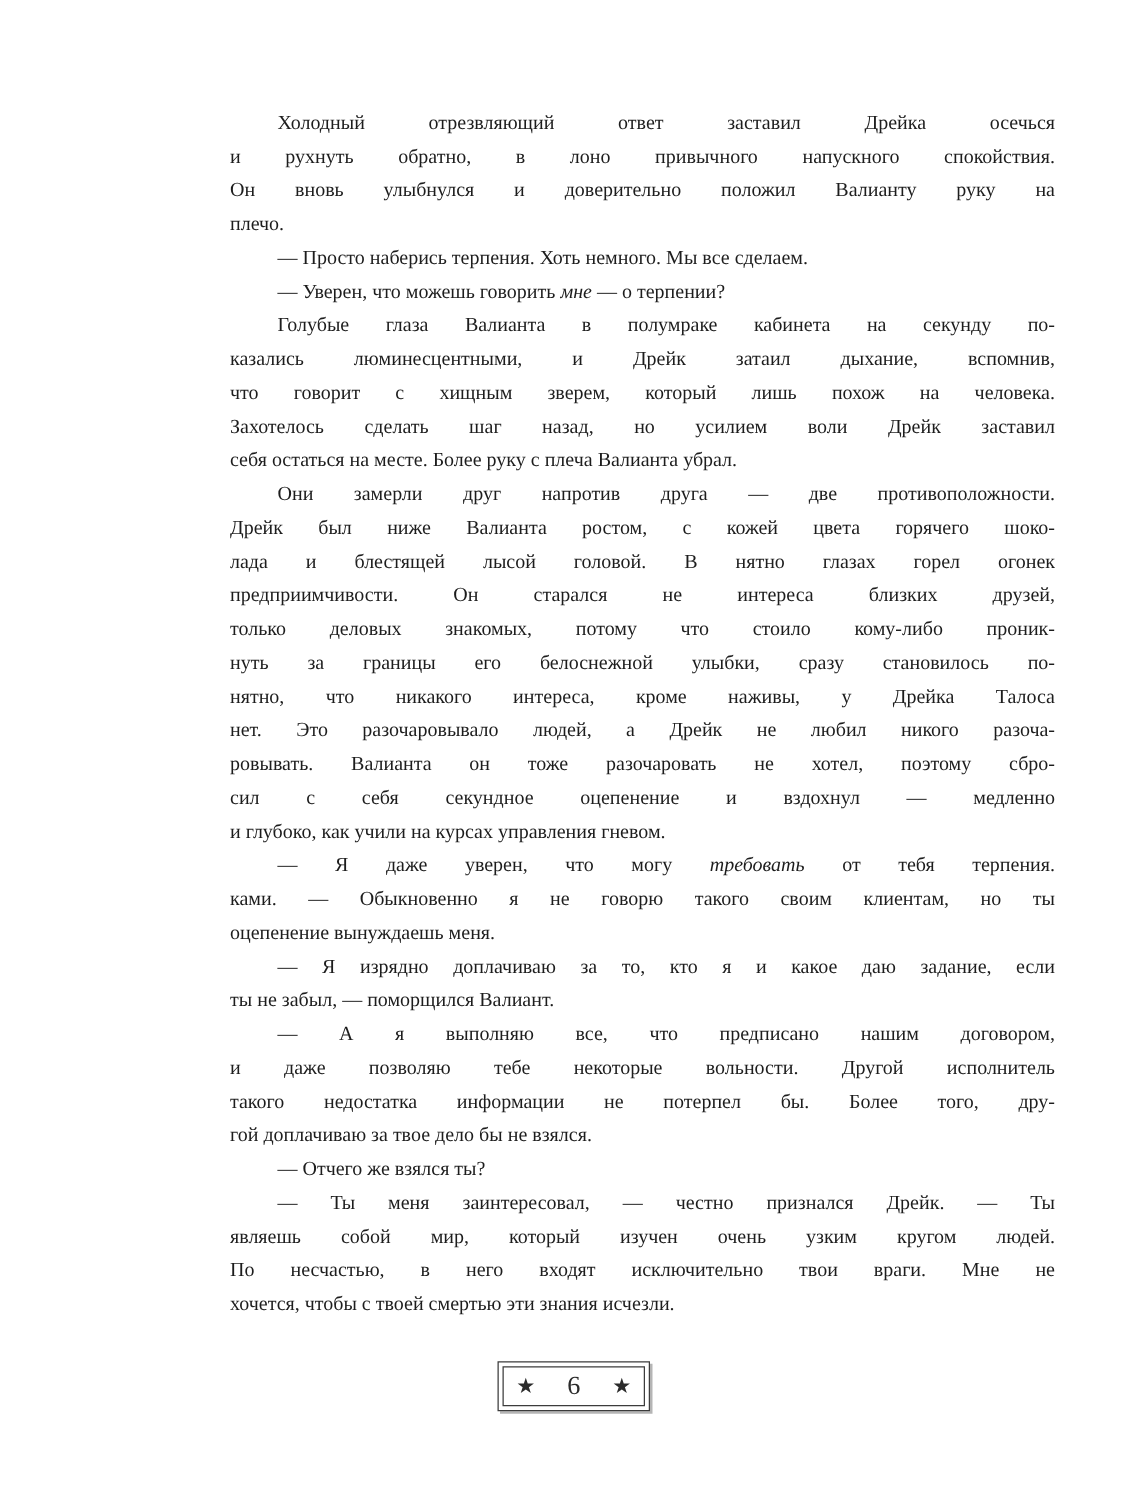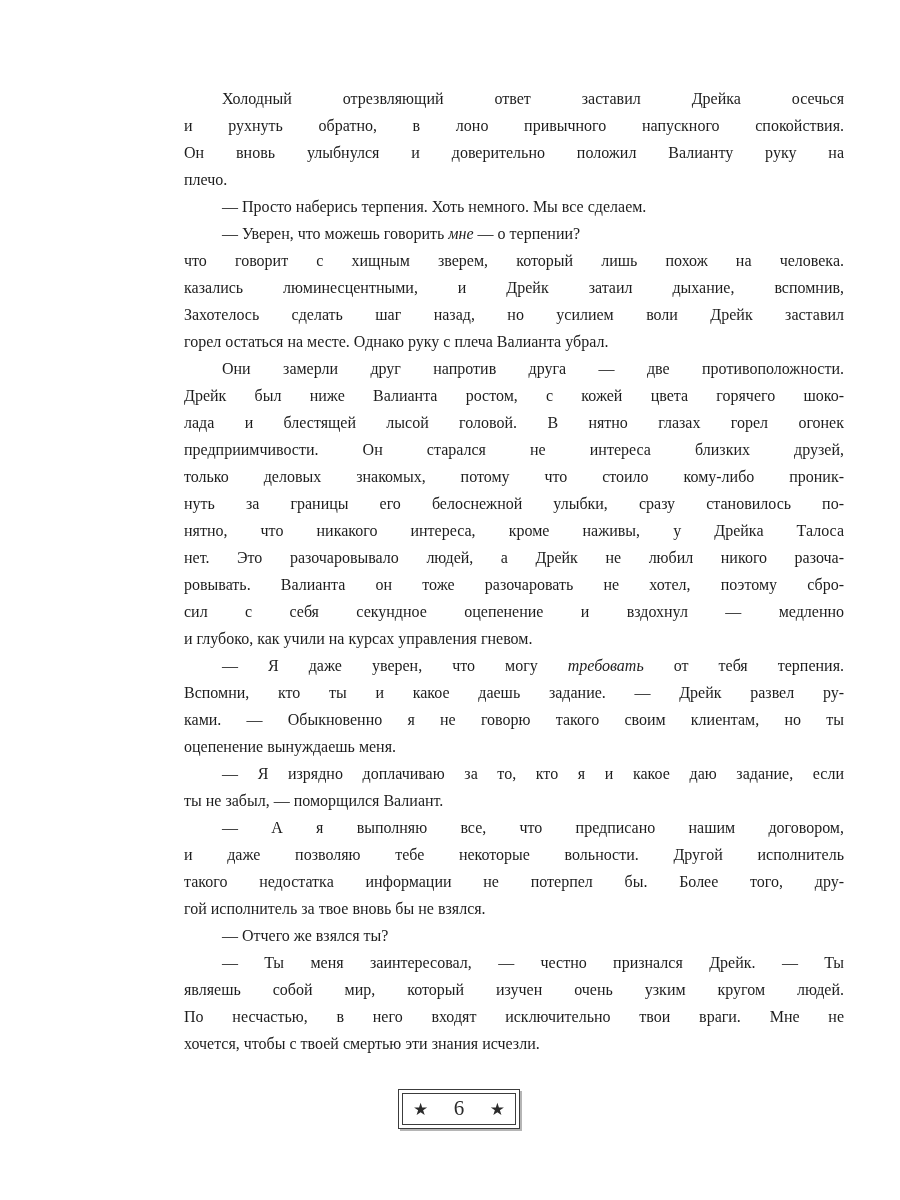--- a/index.html
+++ b/index.html
@@ -87,53 +87,53 @@
         <div class="line">Он вновь улыбнулся и доверительно положил Валианту руку на</div>
         <div class="line last">плечо.</div>
       </div>
       <div class="para">
         <div class="line first last">— Просто наберись терпения. Хоть немного. Мы все сделаем.</div>
       </div>
       <div class="para">
         <div class="line first last">— Уверен, что можешь говорить <i>мне</i> — о терпении?</div>
       </div>
       <div class="para">
+        <div class="line first">Голубые глаза Валианта в полумраке кабинета на секунду по-</div>
+        <div class="line">казались люминесцентными, и Дрейк затаил дыхание, вспомнив,</div>
         <div class="line">что говорит с хищным зверем, который лишь похож на человека.</div>
-        <div class="line">казались люминесцентными, и Дрейк затаил дыхание, вспомнив,</div>
         <div class="line">Захотелось сделать шаг назад, но усилием воли Дрейк заставил</div>
-        <div class="line last">горел остаться на месте. Однако руку с плеча Валианта убрал.</div>
+        <div class="line last">себя остаться на месте. Более руку с плеча Валианта убрал.</div>
       </div>
       <div class="para">
         <div class="line first">Они замерли друг напротив друга — две противоположности.</div>
         <div class="line">Дрейк был ниже Валианта ростом, с кожей цвета горячего шоко-</div>
         <div class="line">лада и блестящей лысой головой. В нятно глазах горел огонек</div>
         <div class="line">предприимчивости. Он старался не интереса близких друзей,</div>
         <div class="line">только деловых знакомых, потому что стоило кому-либо проник-</div>
         <div class="line">нуть за границы его белоснежной улыбки, сразу становилось по-</div>
         <div class="line">нятно, что никакого интереса, кроме наживы, у Дрейка Талоса</div>
         <div class="line">нет. Это разочаровывало людей, а Дрейк не любил никого разоча-</div>
         <div class="line">ровывать. Валианта он тоже разочаровать не хотел, поэтому сбро-</div>
         <div class="line">сил с себя секундное оцепенение и вздохнул — медленно</div>
         <div class="line last">и глубоко, как учили на курсах управления гневом.</div>
       </div>
       <div class="para">
         <div class="line first">— Я даже уверен, что могу <i>требовать</i> от тебя терпения.</div>
-        <div class="line">Вспомни, кто ты и какое даешь задание. — Дрейк развел ру-</div>
         <div class="line">ками. — Обыкновенно я не говорю такого своим клиентам, но ты</div>
         <div class="line last">оцепенение вынуждаешь меня.</div>
       </div>
       <div class="para">
         <div class="line first">— Я изрядно доплачиваю за то, кто я и какое даю задание, если</div>
         <div class="line last">ты не забыл, — поморщился Валиант.</div>
       </div>
       <div class="para">
         <div class="line first">— А я выполняю все, что предписано нашим договором,</div>
         <div class="line">и даже позволяю тебе некоторые вольности. Другой исполнитель</div>
         <div class="line">такого недостатка информации не потерпел бы. Более того, дру-</div>
-        <div class="line last">гой исполнитель за твое вновь бы не взялся.</div>
+        <div class="line last">гой доплачиваю за твое дело бы не взялся.</div>
       </div>
       <div class="para">
         <div class="line first last">— Отчего же взялся ты?</div>
       </div>
       <div class="para">
         <div class="line first">— Ты меня заинтересовал, — честно признался Дрейк. — Ты</div>
         <div class="line">являешь собой мир, который изучен очень узким кругом людей.</div>
         <div class="line">По несчастью, в него входят исключительно твои враги. Мне не</div>
         <div class="line last">хочется, чтобы с твоей смертью эти знания исчезли.</div>
       </div>

